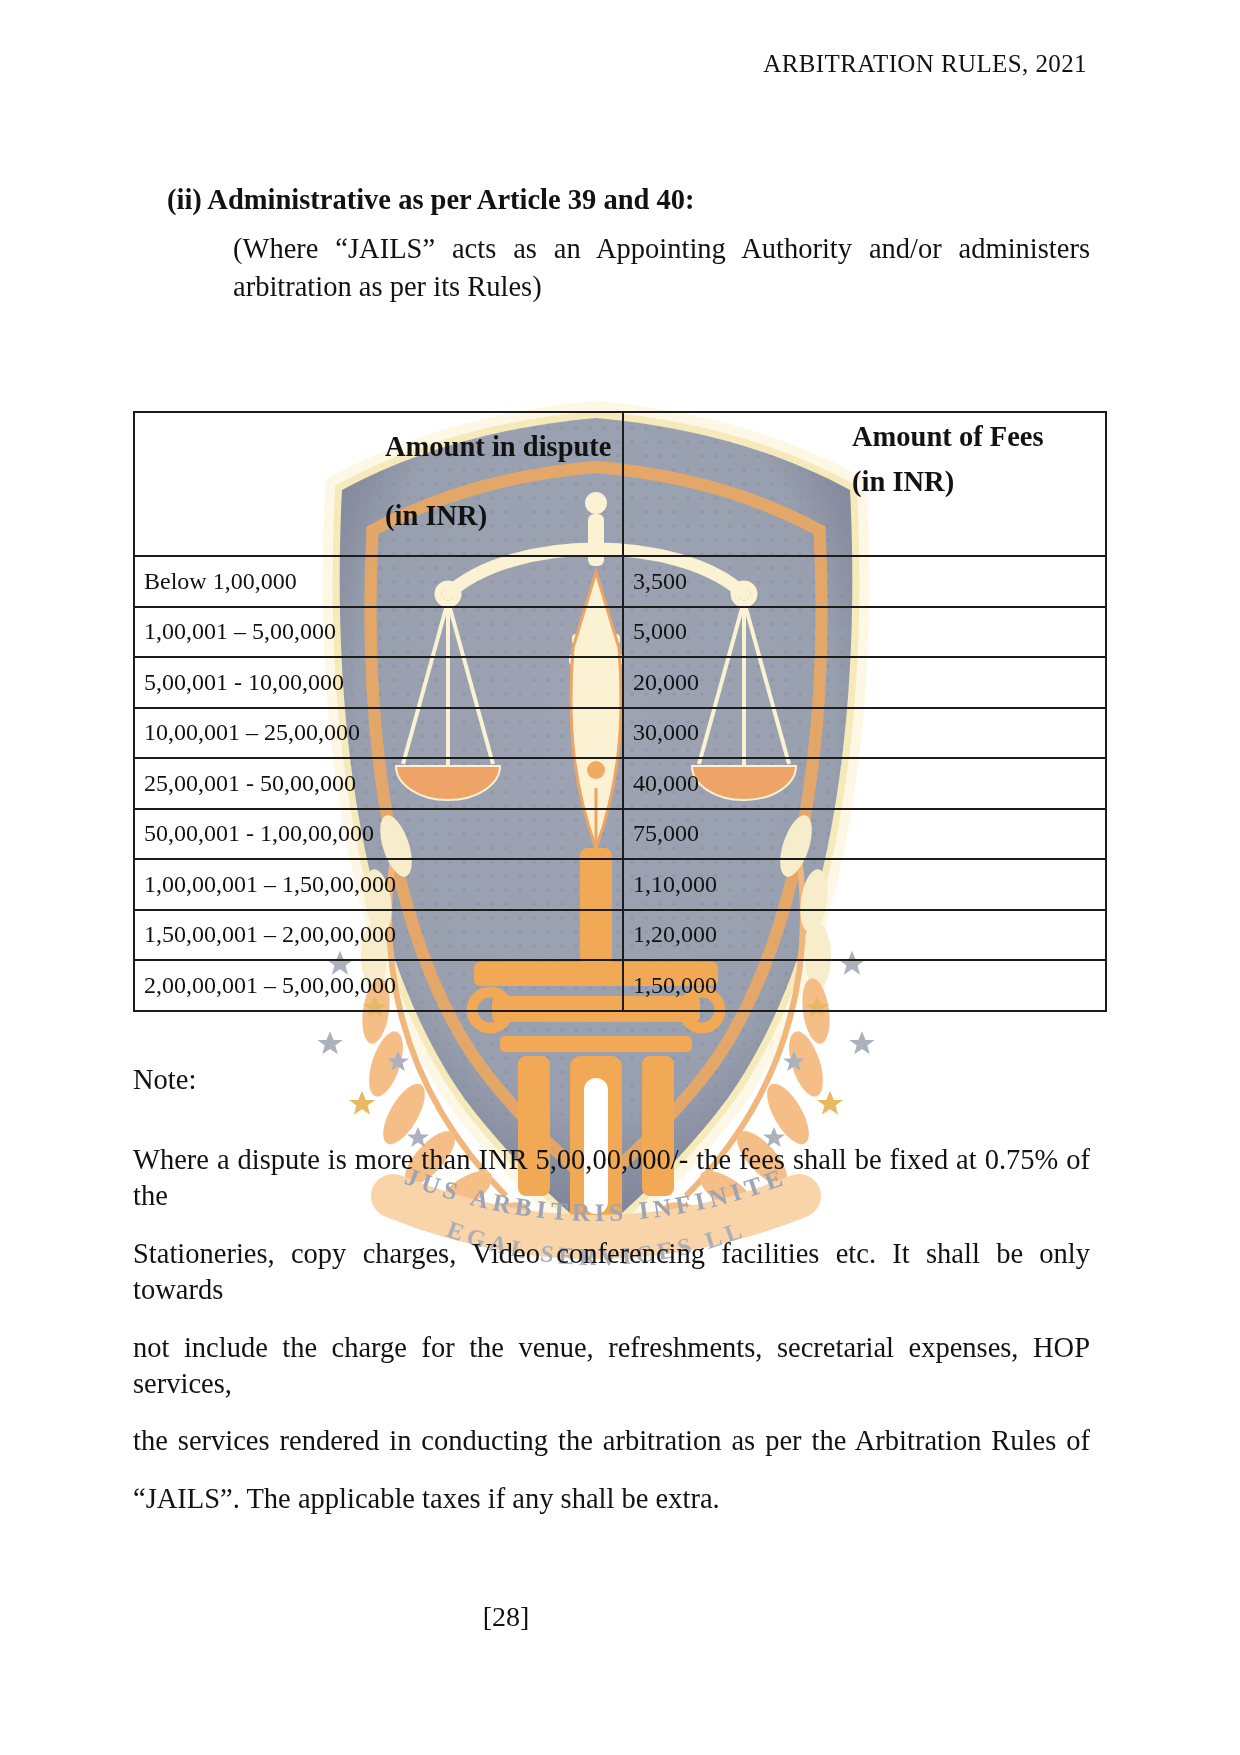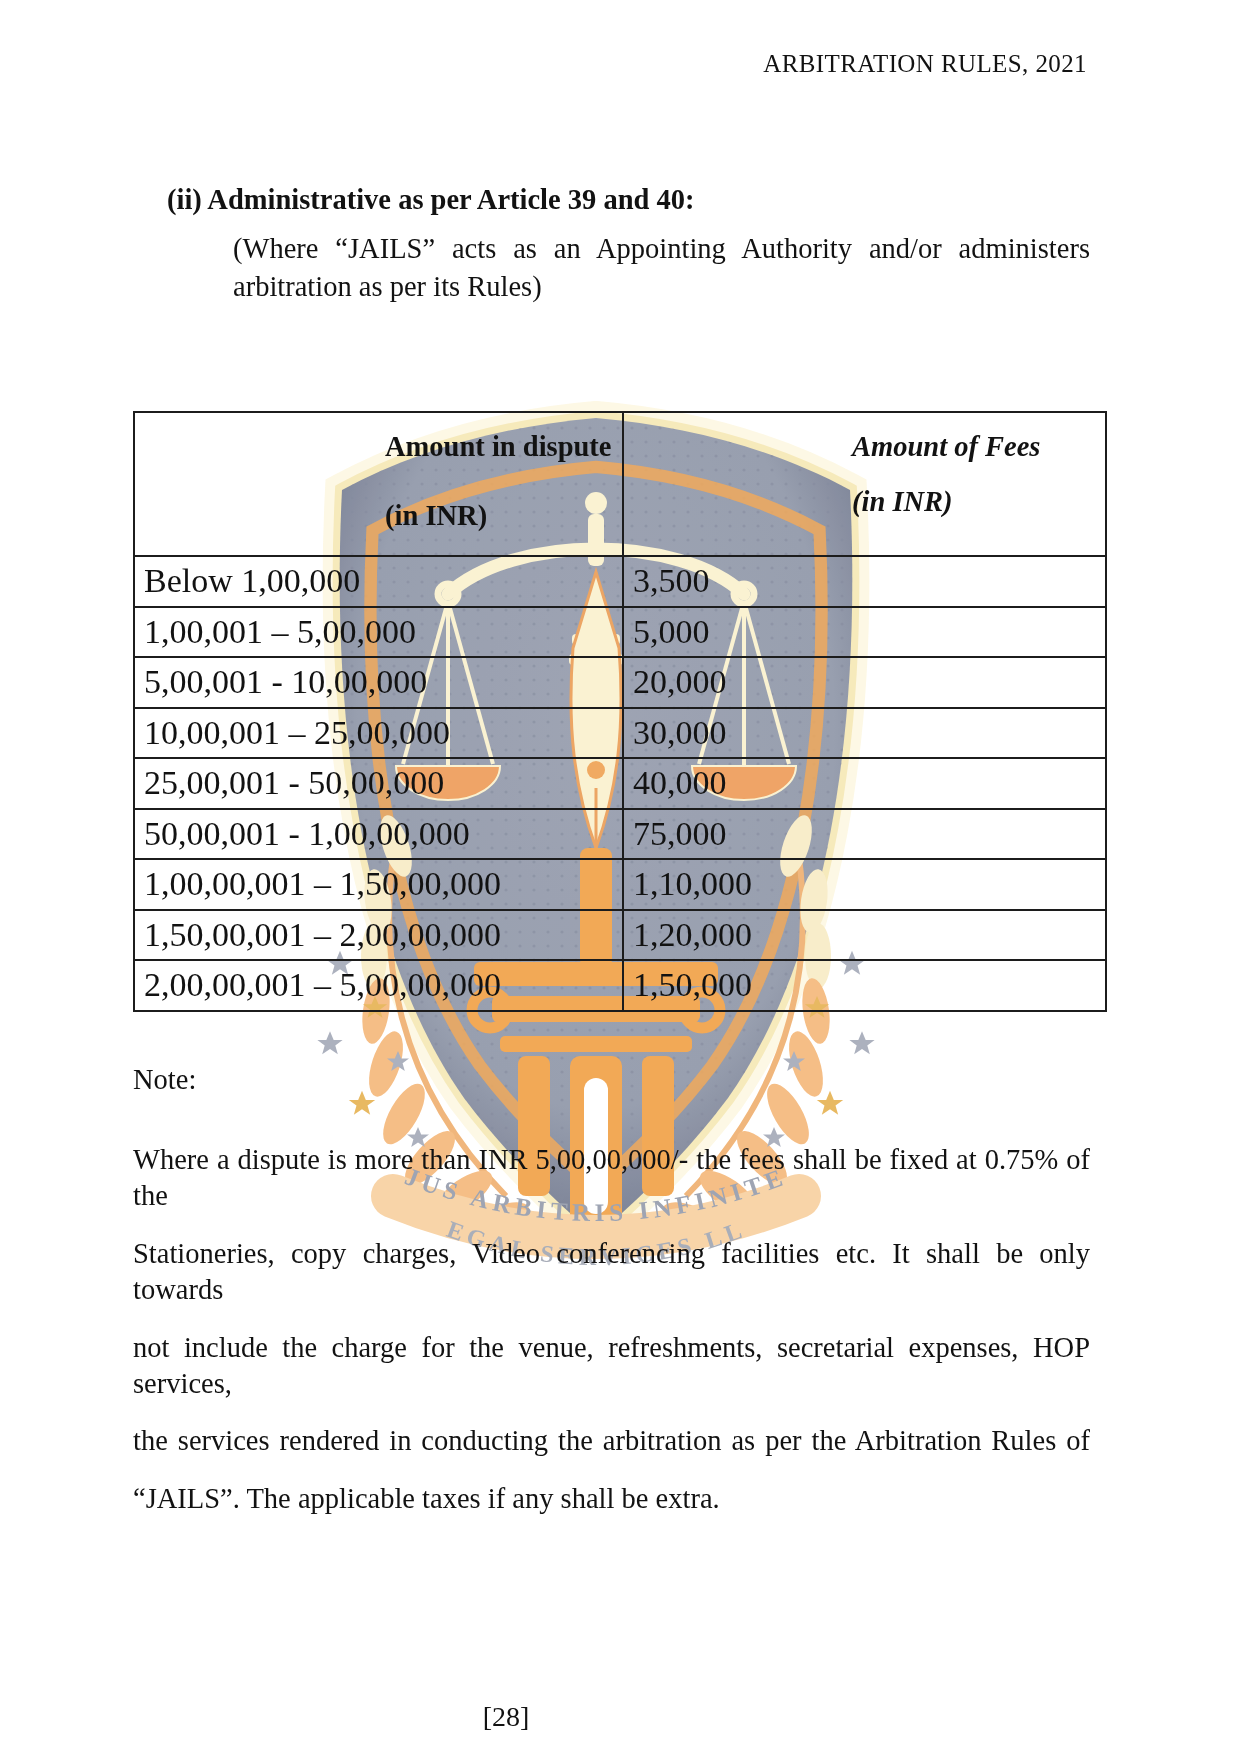--- a/index.html
+++ b/index.html
@@ -12,28 +12,28 @@
   .watermark{position:absolute;left:278px;top:396px;width:628px;height:922px;z-index:0;opacity:.95;}
   .hdr-right{top:50px;left:0;width:1087px;text-align:right;font-size:25px;letter-spacing:.4px;}
   .heading{top:184px;left:167px;width:900px;font-weight:bold;font-size:28.5px;}
   .subtitle{top:230px;left:233px;width:857px;font-size:28.5px;line-height:38px;}
   .just{text-align:justify;text-align-last:justify;}
   .fees-table{top:411px;left:133px;width:974px;border-collapse:collapse;table-layout:fixed;background:transparent;border-radius:22px;}
   .fees-table td,.fees-table th{border:2px solid #1c1c1c;background:transparent;font-weight:normal;}
   .fees-table th{height:142px;vertical-align:top;font-size:28.5px;font-weight:bold;text-align:left;padding:0;}
   .hcell-line{line-height:43px;}
   .col1-h{padding:12px 0 0 250px;}
-  .col2-h{padding:12px 0 0 228px;font-style:italic;}
+  .col2-h{padding:2px 0 0 228px;}
   .gap-above{margin-top:14px;}
-  .fees-table td{height:48.5px;font-size:34px;padding:0 0 0 9px;vertical-align:middle;}
+  .fees-table td{height:48.5px;font-size:24px;padding:0 0 0 9px;vertical-align:middle;}
   .note-label{top:1064px;left:133px;font-size:28.5px;}
   .note-body{top:1121px;left:133px;width:957px;font-size:28.5px;line-height:36.4px;}
   .note-line{text-align:justify;text-align-last:justify;margin-top:21px;}
   .note-line.last{text-align-last:left;}
-  .page-num{top:1701px;left:0;width:1012px;text-align:center;font-size:28px;}
+  .page-num{top:1601px;left:0;width:1012px;text-align:center;font-size:28px;}
 </style>
 </head>
 <body>
 
 <div class="page">
 
   <svg class="watermark" viewBox="0 0 628 922" xmlns="http://www.w3.org/2000/svg" aria-hidden="true">
     <defs>
       <radialGradient id="shieldGrad" cx="50%" cy="38%" r="75%">
         <stop offset="0%" stop-color="#99a0af"></stop>

